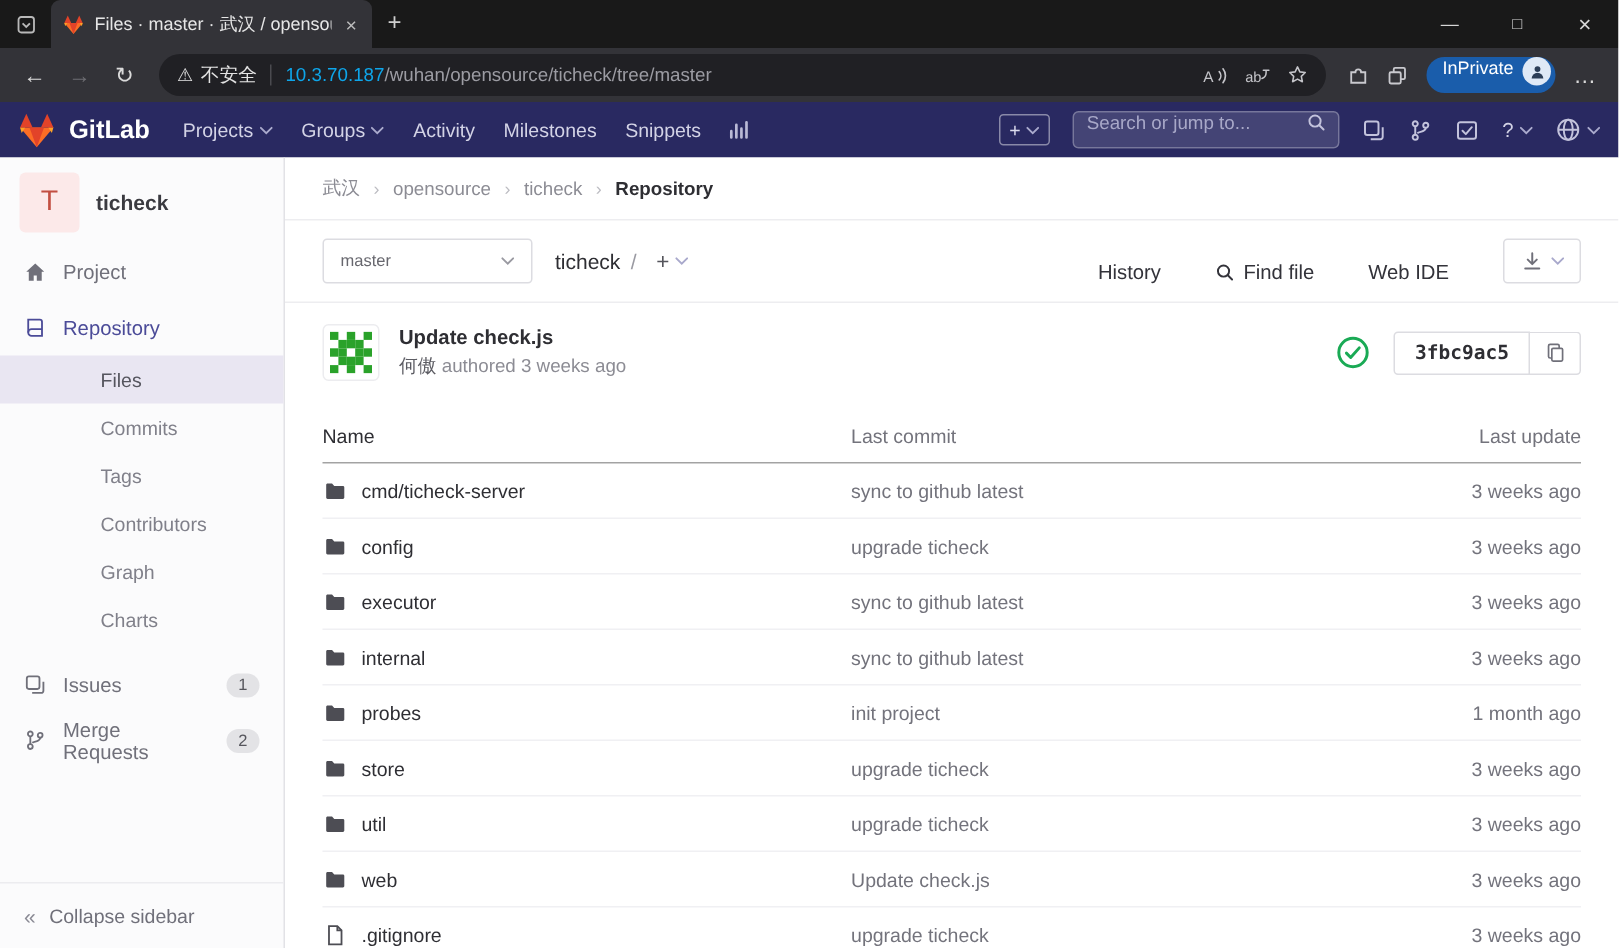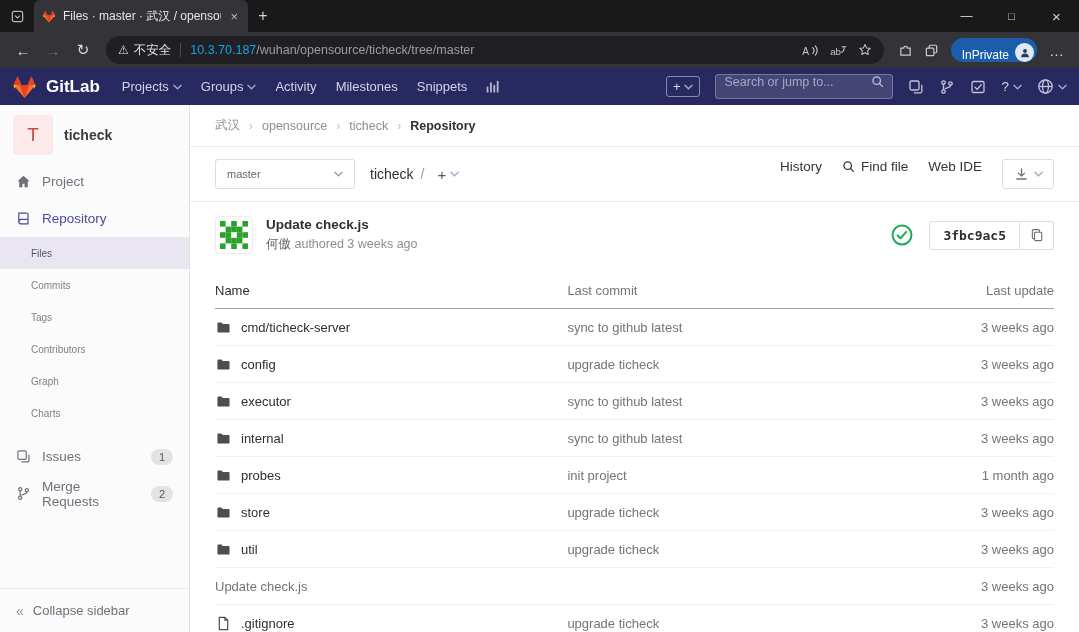--- a/index.html
+++ b/index.html
@@ -26,21 +26,21 @@
   .nav-btn{width:30px;height:30px;display:flex;align-items:center;justify-content:center;color:#dadada;font-size:15px}
   .nav-btn.disabled{color:#6e6e73}
   .addressbar{flex:1;height:28px;background:#202024;border-radius:14px;display:flex;align-items:center;padding:0 12px;gap:9px;margin:0 8px;font-size:12.5px;min-width:0}
   .addr-warning{display:flex;align-items:center;gap:5px;color:#e3e3e3;white-space:nowrap}
   .warn-glyph{font-size:12px;color:#e3e3e3}
   .addr-divider{width:1px;height:14px;background:#4a4a4f}
   .addr-url{flex:1;white-space:nowrap;overflow:hidden;color:#9c9ca3}
   .addr-url .host{color:#0ea5e9}
   .addr-icons{display:flex;align-items:center;gap:11px;color:#c4c4c9}
   .ext-icons{display:flex;align-items:center;gap:11px;color:#c9c9ce;margin:0 6px}
-  .inprivate{height:24px;border-radius:12px;background:#1a5dab;color:#fff;font-size:12px;display:flex;align-items:flex-end;gap:6px;padding:0 3px 0 11px;margin:0 6px;white-space:nowrap}
+  .inprivate{height:24px;border-radius:12px;background:#1a5dab;color:#fff;font-size:12px;display:flex;align-items:flex-start;gap:6px;padding:0 3px 0 11px;margin:0 6px;white-space:nowrap}
   .inprivate-avatar{width:19px;height:19px;border-radius:50%;background:#dfe9f6;color:#2c3e57;display:flex;align-items:center;justify-content:center}
   .more-btn{width:28px;height:30px;display:flex;align-items:center;justify-content:center;color:#dadada;font-size:15px;letter-spacing:1px}
 
   
   .gl-navbar{height:37px;background:#292961;display:flex;align-items:center;padding:0 12px;color:#cfcfe4;flex:0 0 auto}
   .gl-logo{margin-right:9px}
   .gl-brand{color:#fff;font-size:17px;font-weight:700;margin-right:22px}
   .gl-links{display:flex;align-items:center;gap:19px;font-size:13px}
   .gl-link{display:flex;align-items:center;gap:4px;color:#d3d3e6;white-space:nowrap}
   .chev{width:9px;height:6px;color:#a9a9cc}
@@ -56,39 +56,39 @@
   
   .page{flex:1;display:flex;min-height:0}
 
   
   .sidebar{width:190px;background:#fbfbfc;border-right:1px solid #e2e2e6;display:flex;flex-direction:column;flex:0 0 auto}
   .project-head{display:flex;align-items:center;gap:11px;padding:10px 13px 8px}
   .project-avatar{width:40px;height:40px;border-radius:4px;background:#fce9e9;color:#c24f42;font-size:19px;display:flex;align-items:center;justify-content:center}
   .project-name{font-size:14px;color:#3a3a40;font-weight:600}
   .side-item{height:37px;display:flex;align-items:center;gap:11px;padding:0 16px;color:#70707a;font-size:13.5px}
   .side-item.active-section{color:#4b4b98}
-  .side-sub{height:32px;display:flex;align-items:center;padding:0 16px 0 31px;color:#80808a;font-size:10px}
+  .side-sub{height:32px;display:flex;align-items:center;padding:0 16px 0 67px;color:#80808a;font-size:13px}
   .side-sub.active{background:#e9e6f2;color:#55555e}
   .badge{margin-left:auto;background:#e3e3e6;color:#55555c;border-radius:10px;font-size:11px;padding:2px 8px}
   .side-gap{height:9px}
   .collapse-row{margin-top:auto;border-top:1px solid #ececef;height:44px;display:flex;align-items:center;gap:9px;padding:0 16px;color:#70707a;font-size:13px}
   .collapse-glyph{font-size:14px;color:#8a8a94}
 
   
   .content{flex:1;display:flex;flex-direction:column;min-width:0;background:#fff}
   .breadcrumbs{height:42px;display:flex;align-items:center;padding:0 25px;border-bottom:1px solid #ededf0;font-size:12.5px;color:#8c8c94;gap:9px;flex:0 0 auto}
   .crumb.current{color:#2e2e33;font-weight:600}
   .crumb-sep{color:#bcbcc2;font-size:12px}
   .tree-controls{display:flex;align-items:center;padding:12px 25px;border-bottom:1px solid #ededf0;flex:0 0 auto}
   .branch-select{width:140px;height:30px;border:1px solid #dcdce1;border-radius:3px;display:flex;align-items:center;justify-content:space-between;padding:0 11px;color:#67676e;font-size:11px;background:#fff}
   .branch-select .chev{color:#9a9aa2}
   .path-crumb{margin-left:15px;font-size:14px;color:#2e2e33;display:flex;align-items:center;gap:7px}
   .path-sep{color:#9a9aa2}
   .add-dd{margin-left:13px;display:flex;align-items:center;gap:4px;color:#55555c;font-size:15px}
-  .right-controls{margin-left:auto;display:flex;align-items:flex-start;gap:20px;font-size:13.5px;color:#33333a}
+  .right-controls{margin-left:auto;display:flex;align-items:flex-end;gap:36px;font-size:13.5px;color:#33333a}
   .txt-btn{display:flex;align-items:center;gap:6px;white-space:nowrap}
   .dl-dd{width:52px;height:30px;border:1px solid #dcdce1;border-radius:3px;display:flex;align-items:center;justify-content:center;gap:5px;color:#70707a}
 
   .commit-row{display:flex;align-items:center;padding:14px 25px;gap:13px;flex:0 0 auto}
   .identicon{width:38px;height:38px;border:1px solid #ececef;border-radius:4px;padding:4px;background:#fff}
   .commit-text{min-width:0}
   .commit-title{font-size:13.5px;font-weight:700;color:#2e2e33}
   .commit-meta{font-size:12.5px;color:#8c8c94;margin-top:4px}
   .commit-meta .author{color:#5c5c63}
   .commit-right{margin-left:auto;display:flex;align-items:center;gap:16px}
@@ -626,20 +626,29 @@
       </span>
       <span class="fname">util</span>
     </div>
     <div class="col-commit">
       <span>upgrade ticheck</span>
     </div>
     <div class="col-update">3 weeks ago</div>
   </div>
 
   <div class="t-row">
+    <div class="col-name">
+      <span class="row-icon folder">
+        <svg class="icon fo" width="15" height="13">
+                    <use href="#i-folder"></use>
+                  </svg>
+
+      </span>
+      <span class="fname">web</span>
+    </div>
     <div class="col-commit">
       <span>Update check.js</span>
     </div>
     <div class="col-update">3 weeks ago</div>
   </div>
 
   <div class="t-row">
     <div class="col-name">
       <span class="row-icon file">
 

